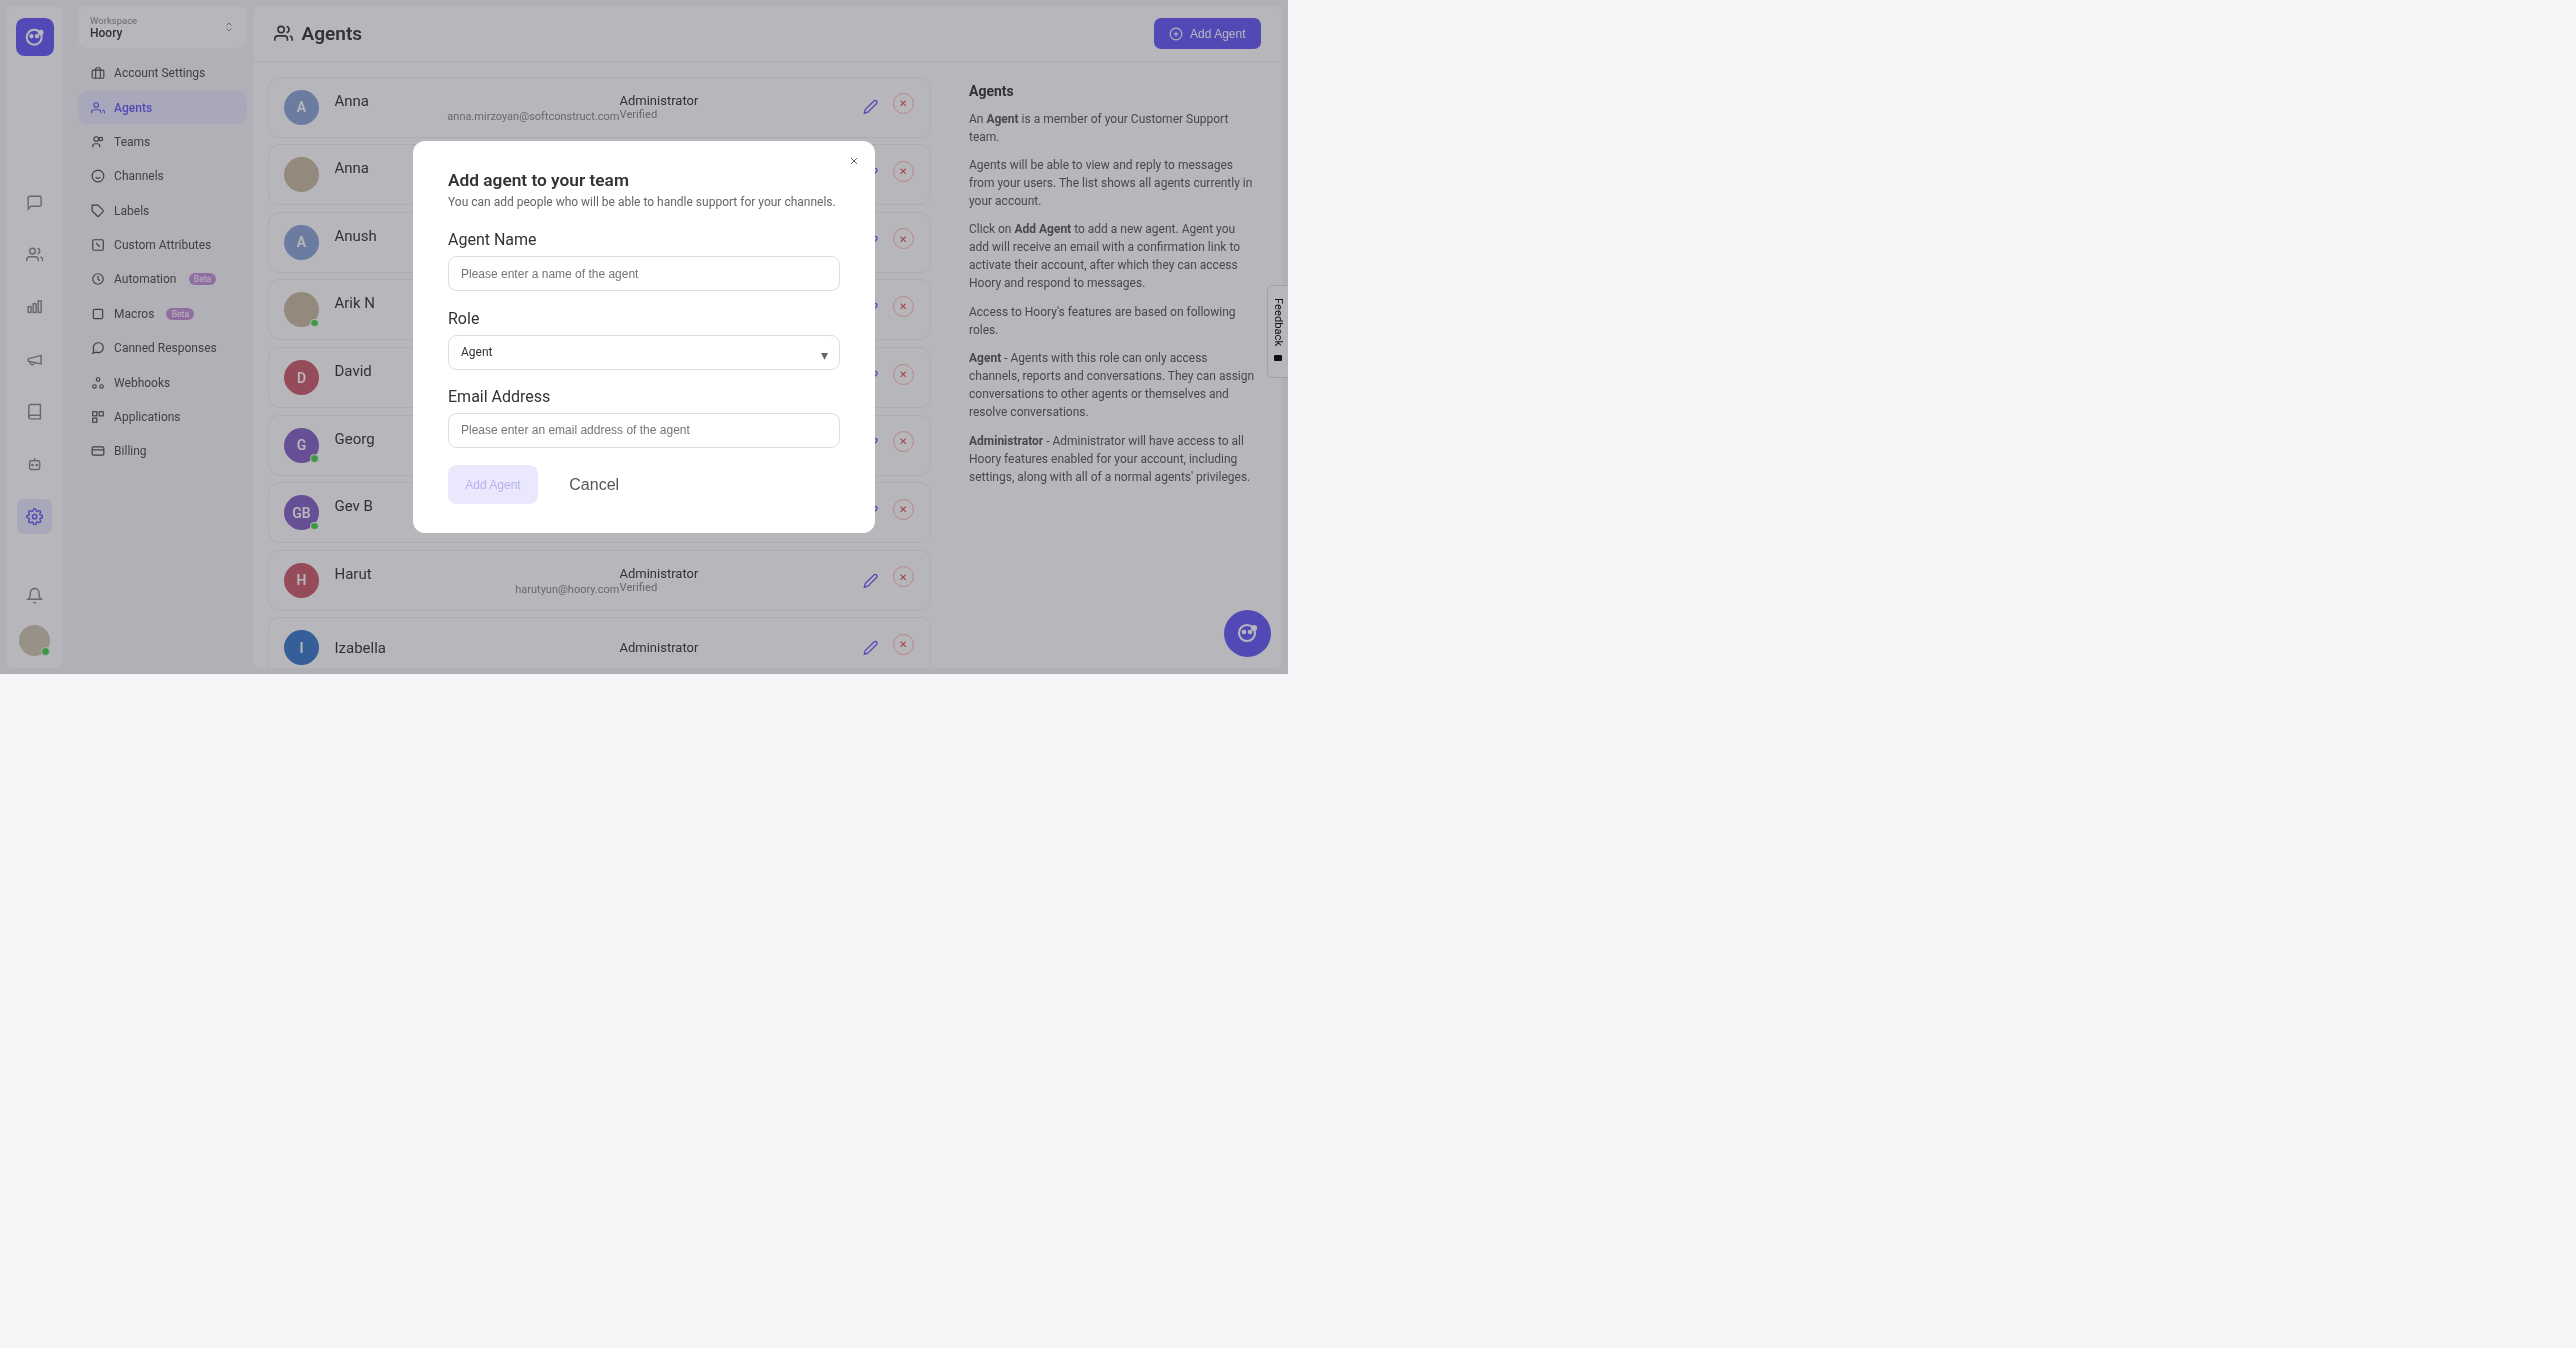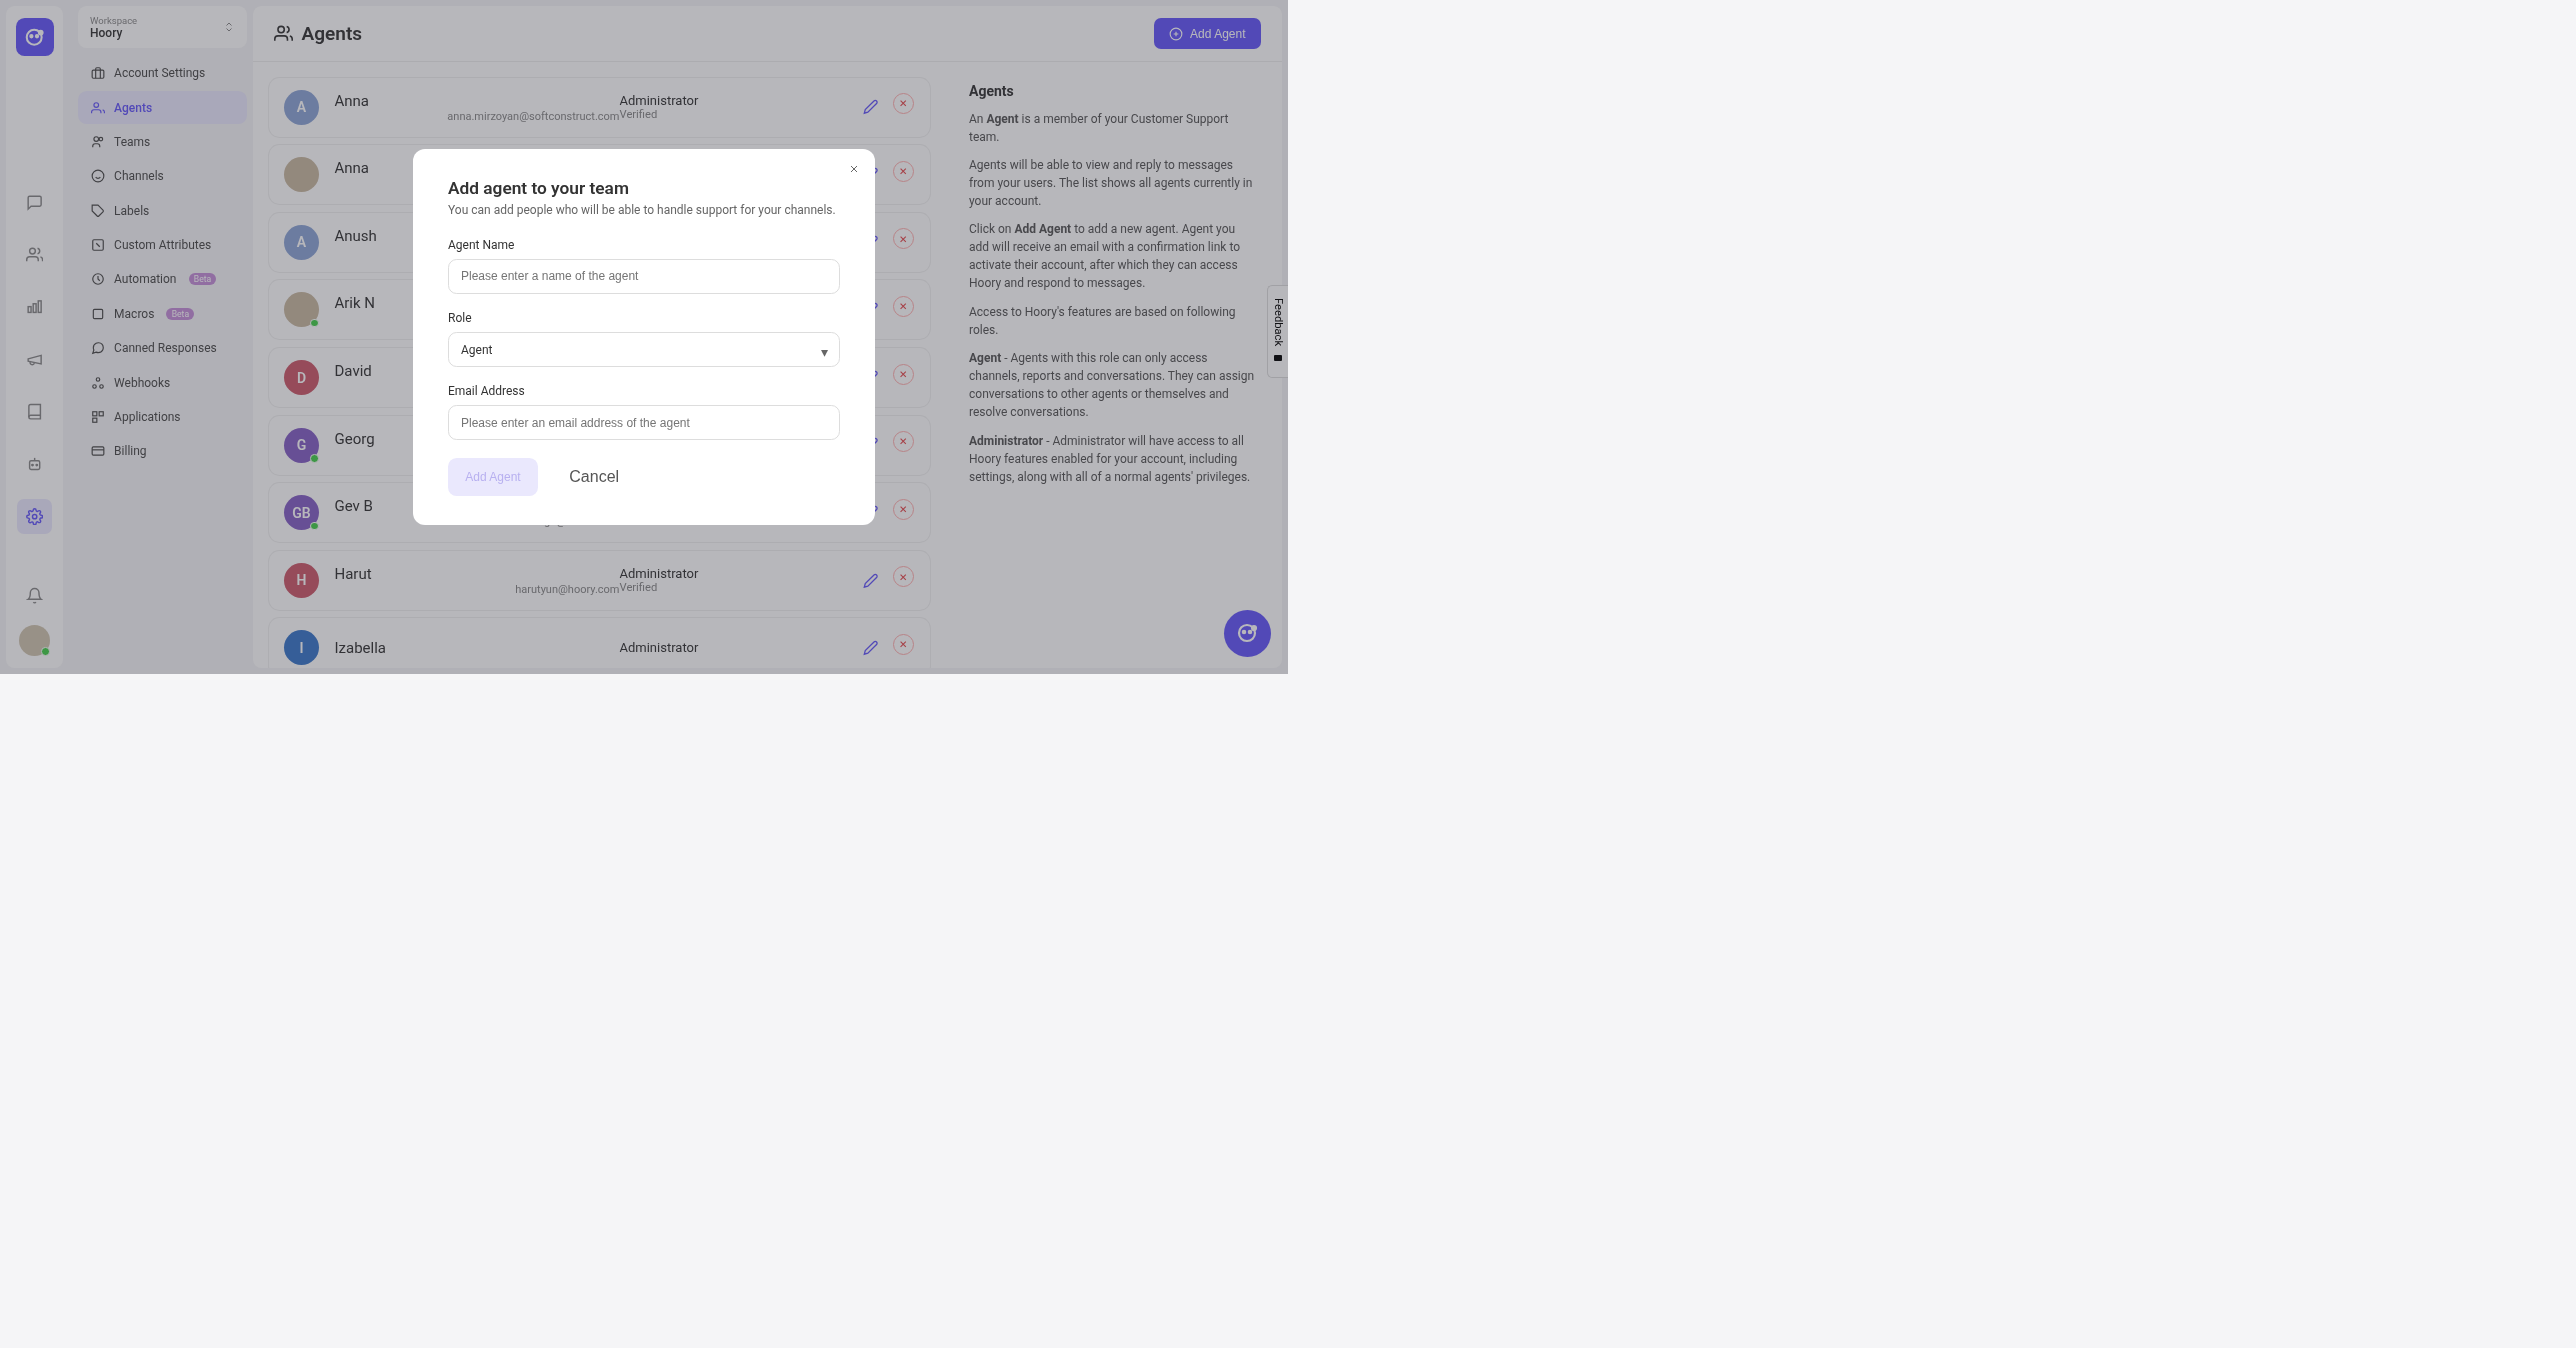--- a/index.html
+++ b/index.html
@@ -51,21 +51,21 @@
 
 .info-panel { width: 337px; padding: 21px 24px; font-size: 12px; color: #555; overflow-y: auto; }
 .info-panel h3 { font-size: 14px; color: #333; margin-bottom: 10.4px; }
 .info-panel p { margin-bottom: 10.4px; line-height: 1.5; }
 
 
 .overlay { position: absolute; inset: 0; background: rgba(50,50,60,0.35); display: flex; align-items: center; justify-content: center; }
 .modal { width: 462px; background: #fff; border-radius: 12px; padding: 29px 35px; position: relative; }
 .modal h2 { font-size: 17.3px; font-weight: 600; color: #333; margin-bottom: 5.2px; }
 .modal-sub { font-size: 12px; color: #666; margin-bottom: 21px; }
-.form-label { font-size: 12px; color: #333; margin-bottom: 7px; display: block; }
+.form-label { font-size: 16px; color: #333; margin-bottom: 7px; display: block; }
 .form-input, .form-select { width: 100%; border: 0.9px solid #ddd; border-radius: 8.6px; padding: 9.5px 12px; font-size: 12px; margin-bottom: 17.3px; color: #333; background: #fff; }
 .form-select-wrap { position: relative; }
 .select-chevron { position: absolute; right: 12px; top: 12px; color: #666; pointer-events: none; }
 .modal-actions { display: flex; gap: 14px; }
 .btn-primary { background: #eae8fd; color: #b8b0f0; border: none; border-radius: 8.6px; padding: 10.4px 17.3px; font-size: 12px; cursor: not-allowed; }
 .btn-cancel { background: #fff; color: #555; border: none; padding: 10.4px 17.3px; font-size: 16px; cursor: pointer; }
 .close-x { position: absolute; top: 14px; right: 15.5px; color: #666; cursor: pointer; font-size: 14px; background: none; border: none; }
 
 
 .feedback-tab { position: absolute; right: 0; top: 285px; background: #fff; border: 0.9px solid #ddd; border-right: none; border-radius: 5.2px 0 0 5.2px; padding: 12px 3.5px; writing-mode: vertical-rl; font-size: 11.2px; cursor: pointer; display: flex; align-items: center; gap: 7px; }

